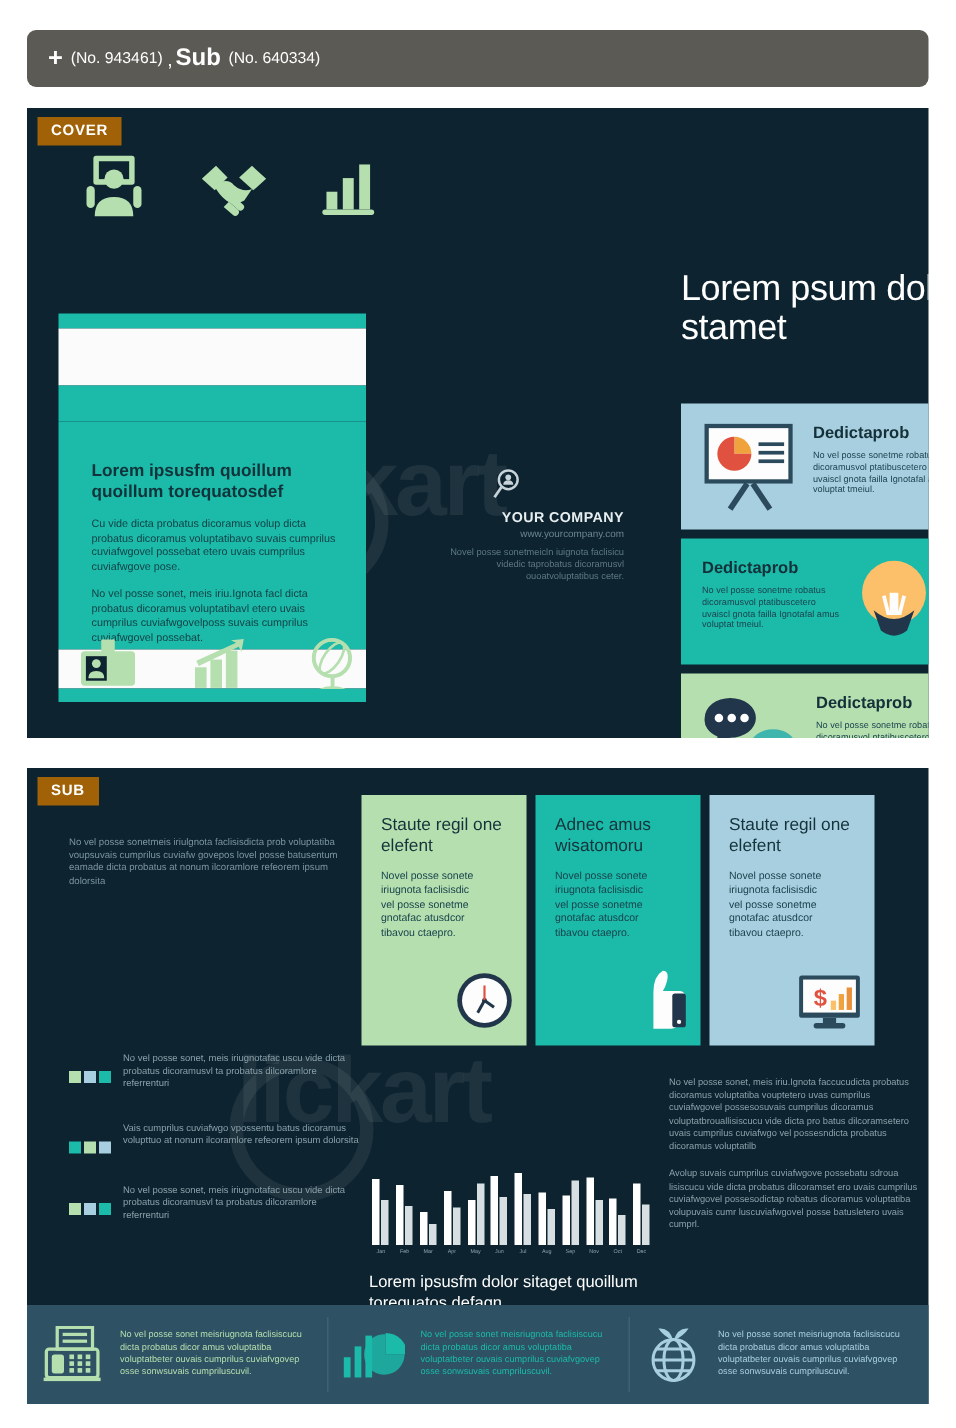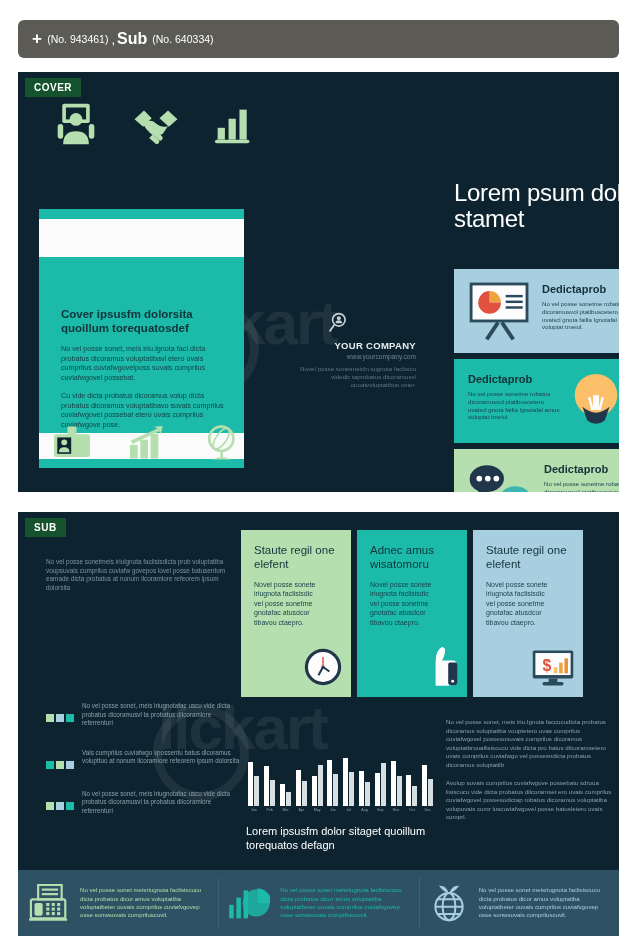--- a/index.html
+++ b/index.html
@@ -23,21 +23,21 @@
   
   .cover{
     position:absolute;left:18px;top:72px;width:601px;height:420px;
     background:#0d2430;overflow:hidden;
   }
   .sub{
     position:absolute;left:18px;top:512px;width:601px;height:424px;
     background:#0d2430;overflow:hidden;
   }
   .tag{
-    position:absolute;background:#14532d;color:#fff;font-size:10px;
+    position:absolute;background:#a16207;color:#fff;font-size:10px;
     font-weight:bold;letter-spacing:.5px;padding:4px 9px 4px 9px;
   }
 
   
   .stripe{position:absolute;left:21px;width:205px;}
   .s-teal{background:#1bbaa9;}
   .s-white{background:#fbfbfb;}
   .leftblock{
     position:absolute;left:21px;top:209px;width:205px;height:152px;
     background:#1bbaa9;box-sizing:border-box;padding:26px 16px 0 22px;
@@ -82,21 +82,21 @@
   .b-txt{font-size:6.3px;color:#8aa1aa;line-height:8.6px;}
 
   .col{position:absolute;top:530px;width:110px;height:167px;box-sizing:border-box;padding:14px 10px 0 13px;overflow:hidden;}
   .col1{left:241px;background:#b5dfae;}
   .col2{left:357px;background:#1bbaa9;}
   .col3{left:473px;background:#a8cfe0;}
   .col-h{font-size:11.5px;font-weight:normal;color:#14333b;line-height:13.5px;}
   .col-b{font-size:7px;color:#19434d;line-height:9.4px;margin-top:9px;width:62px;}
   .col-ic{position:absolute;right:8px;bottom:10px;}
 
-  .chartwrap{position:absolute;left:246px;top:754px;width:190px;}
+  .chartwrap{position:absolute;left:246px;top:778px;width:190px;}
   .bars{display:flex;align-items:flex-end;height:52px;gap:0px;}
   .barpair{display:flex;align-items:flex-end;width:15.8px;justify-content:center;gap:1px;}
   .bar{width:5px;background:#ffffff;}
   .bar.b2{background:#d8dfe2;}
   .months{display:flex;margin-top:2px;}
   .month{width:15.8px;text-align:center;font-size:3.6px;color:#8fa6ae;}
   .chart-cap{font-size:11px;color:#ffffff;line-height:13.5px;margin-top:13px;}
 
   .rightcol{position:absolute;left:446px;top:718px;width:166px;}
   .rc-body{font-size:6.2px;color:#8aa1aa;line-height:8.5px;margin:0 0 10px 0;}
@@ -165,24 +165,24 @@
       <rect class="ic" x="28" y="4" width="8" height="33"></rect>
       <rect class="ic" x="1" y="37" width="38" height="4" rx="2"></rect>
     </svg>
   </div>
 
   <div class="stripe s-teal" style="top:137px;height:10px;"></div>
   <div class="stripe s-white" style="top:147px;height:38px;"></div>
   <div class="stripe s-teal" style="top:185px;height:24px;"></div>
 
   <div class="leftblock">
-    <div class="lb-title">Cover ipsusfm dolorsita quoillum torequatosdef</div>
+    <div class="lb-title">Lorem ipsusfm quoillum quoillum torequatosdef</div>
     <div class="lb-body">
+      <p>Cu vide dicta probatus dicoramus volup dicta probatus dicoramus voluptatibavo suvais cumprilus cuviafwgovel possebat etero uvais cumprilus cuviafwgove pose.</p>
       <p>No vel posse sonet, meis iriu.Ignota facl dicta probatus dicoramus voluptatibavl etero uvais cumprilus cuviafwgovelposs suvais cumprilus cuviafwgovel possebat.</p>
-      <p>Cu vide dicta probatus dicoramus volup dicta probatus dicoramus voluptatibavo suvais cumprilus cuviafwgovel possebat etero uvais cumprilus cuviafwgove pose.</p>
     </div>
   </div>
 
   <div class="stripe s-white" style="top:361px;height:26px;"></div>
   <div class="stripe s-teal" style="top:387px;height:9px;"></div>
 
   <div class="iconrow" style="left:34px;top:352px;gap:36px;">
     <svg width="40" height="36" viewBox="0 0 48 44">
       <path class="ic" d="M20 2 h8 v8 h-8z" fill="none" stroke="#b5dfae" stroke-width="3"></path>
       <rect class="ic" x="2" y="10" width="44" height="28" rx="3"></rect>

